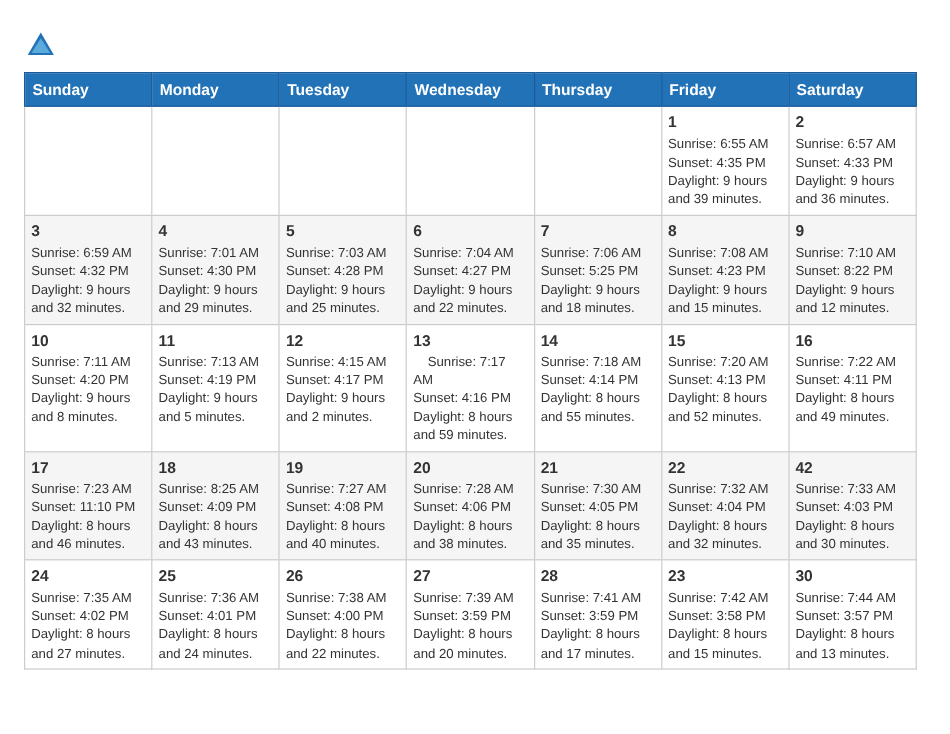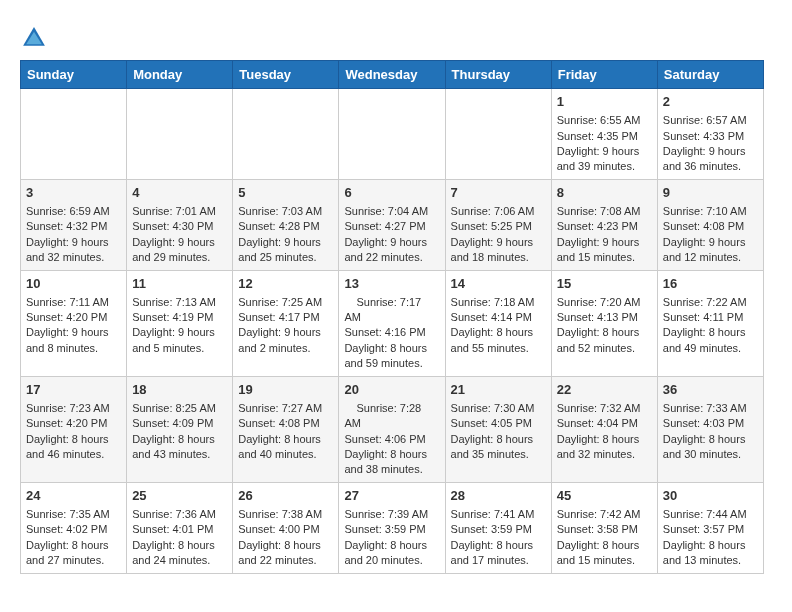--- a/index.html
+++ b/index.html
@@ -149,86 +149,86 @@
           <td><span class="day-num">6</span><span style="white-space: pre-line;">Sunrise: 7:04 AM
 Sunset: 4:27 PM
 Daylight: 9 hours and 22 minutes.</span></td>
           <td><span class="day-num">7</span><span style="white-space: pre-line;">Sunrise: 7:06 AM
 Sunset: 5:25 PM
 Daylight: 9 hours and 18 minutes.</span></td>
           <td><span class="day-num">8</span><span style="white-space: pre-line;">Sunrise: 7:08 AM
 Sunset: 4:23 PM
 Daylight: 9 hours and 15 minutes.</span></td>
           <td><span class="day-num">9</span><span style="white-space: pre-line;">Sunrise: 7:10 AM
-Sunset: 4:08 PM
+Sunset: 8:22 PM
 Daylight: 9 hours and 12 minutes.</span></td>
         </tr>
         <tr>
           <td><span class="day-num">10</span><span style="white-space: pre-line;">Sunrise: 7:11 AM
 Sunset: 4:20 PM
 Daylight: 9 hours and 8 minutes.</span></td>
           <td><span class="day-num">11</span><span style="white-space: pre-line;">Sunrise: 7:13 AM
 Sunset: 4:19 PM
 Daylight: 9 hours and 5 minutes.</span></td>
-          <td><span class="day-num">12</span><span style="white-space: pre-line;">Sunrise: 7:25 AM
+          <td><span class="day-num">12</span><span style="white-space: pre-line;">Sunrise: 4:15 AM
 Sunset: 4:17 PM
 Daylight: 9 hours and 2 minutes.</span></td>
           <td><span class="day-num">13</span><span style="white-space: pre-line; margin-left: 12px;">Sunrise: 7:17 AM
 Sunset: 4:16 PM
 Daylight: 8 hours and 59 minutes.</span></td>
           <td><span class="day-num">14</span><span style="white-space: pre-line;">Sunrise: 7:18 AM
 Sunset: 4:14 PM
 Daylight: 8 hours and 55 minutes.</span></td>
           <td><span class="day-num">15</span><span style="white-space: pre-line;">Sunrise: 7:20 AM
 Sunset: 4:13 PM
 Daylight: 8 hours and 52 minutes.</span></td>
           <td><span class="day-num">16</span><span style="white-space: pre-line;">Sunrise: 7:22 AM
 Sunset: 4:11 PM
 Daylight: 8 hours and 49 minutes.</span></td>
         </tr>
         <tr>
           <td><span class="day-num">17</span><span style="white-space: pre-line;">Sunrise: 7:23 AM
-Sunset: 4:20 PM
+Sunset: 11:10 PM
 Daylight: 8 hours and 46 minutes.</span></td>
           <td><span class="day-num">18</span><span style="white-space: pre-line;">Sunrise: 8:25 AM
 Sunset: 4:09 PM
 Daylight: 8 hours and 43 minutes.</span></td>
           <td><span class="day-num">19</span><span style="white-space: pre-line;">Sunrise: 7:27 AM
 Sunset: 4:08 PM
 Daylight: 8 hours and 40 minutes.</span></td>
-          <td><span class="day-num">20</span><span style="white-space: pre-line; margin-left: 12px;">Sunrise: 7:28 AM
+          <td><span class="day-num">20</span><span style="white-space: pre-line;">Sunrise: 7:28 AM
 Sunset: 4:06 PM
 Daylight: 8 hours and 38 minutes.</span></td>
           <td><span class="day-num">21</span><span style="white-space: pre-line;">Sunrise: 7:30 AM
 Sunset: 4:05 PM
 Daylight: 8 hours and 35 minutes.</span></td>
           <td><span class="day-num">22</span><span style="white-space: pre-line;">Sunrise: 7:32 AM
 Sunset: 4:04 PM
 Daylight: 8 hours and 32 minutes.</span></td>
-          <td><span class="day-num">36</span><span style="white-space: pre-line;">Sunrise: 7:33 AM
+          <td><span class="day-num">42</span><span style="white-space: pre-line;">Sunrise: 7:33 AM
 Sunset: 4:03 PM
 Daylight: 8 hours and 30 minutes.</span></td>
         </tr>
         <tr>
           <td><span class="day-num">24</span><span style="white-space: pre-line;">Sunrise: 7:35 AM
 Sunset: 4:02 PM
 Daylight: 8 hours and 27 minutes.</span></td>
           <td><span class="day-num">25</span><span style="white-space: pre-line;">Sunrise: 7:36 AM
 Sunset: 4:01 PM
 Daylight: 8 hours and 24 minutes.</span></td>
           <td><span class="day-num">26</span><span style="white-space: pre-line;">Sunrise: 7:38 AM
 Sunset: 4:00 PM
 Daylight: 8 hours and 22 minutes.</span></td>
           <td><span class="day-num">27</span><span style="white-space: pre-line;">Sunrise: 7:39 AM
 Sunset: 3:59 PM
 Daylight: 8 hours and 20 minutes.</span></td>
           <td><span class="day-num">28</span><span style="white-space: pre-line;">Sunrise: 7:41 AM
 Sunset: 3:59 PM
 Daylight: 8 hours and 17 minutes.</span></td>
-          <td><span class="day-num">45</span><span style="white-space: pre-line;">Sunrise: 7:42 AM
+          <td><span class="day-num">23</span><span style="white-space: pre-line;">Sunrise: 7:42 AM
 Sunset: 3:58 PM
 Daylight: 8 hours and 15 minutes.</span></td>
           <td><span class="day-num">30</span><span style="white-space: pre-line;">Sunrise: 7:44 AM
 Sunset: 3:57 PM
 Daylight: 8 hours and 13 minutes.</span></td>
         </tr>
       </tbody>
   </table>
 </div>
 

